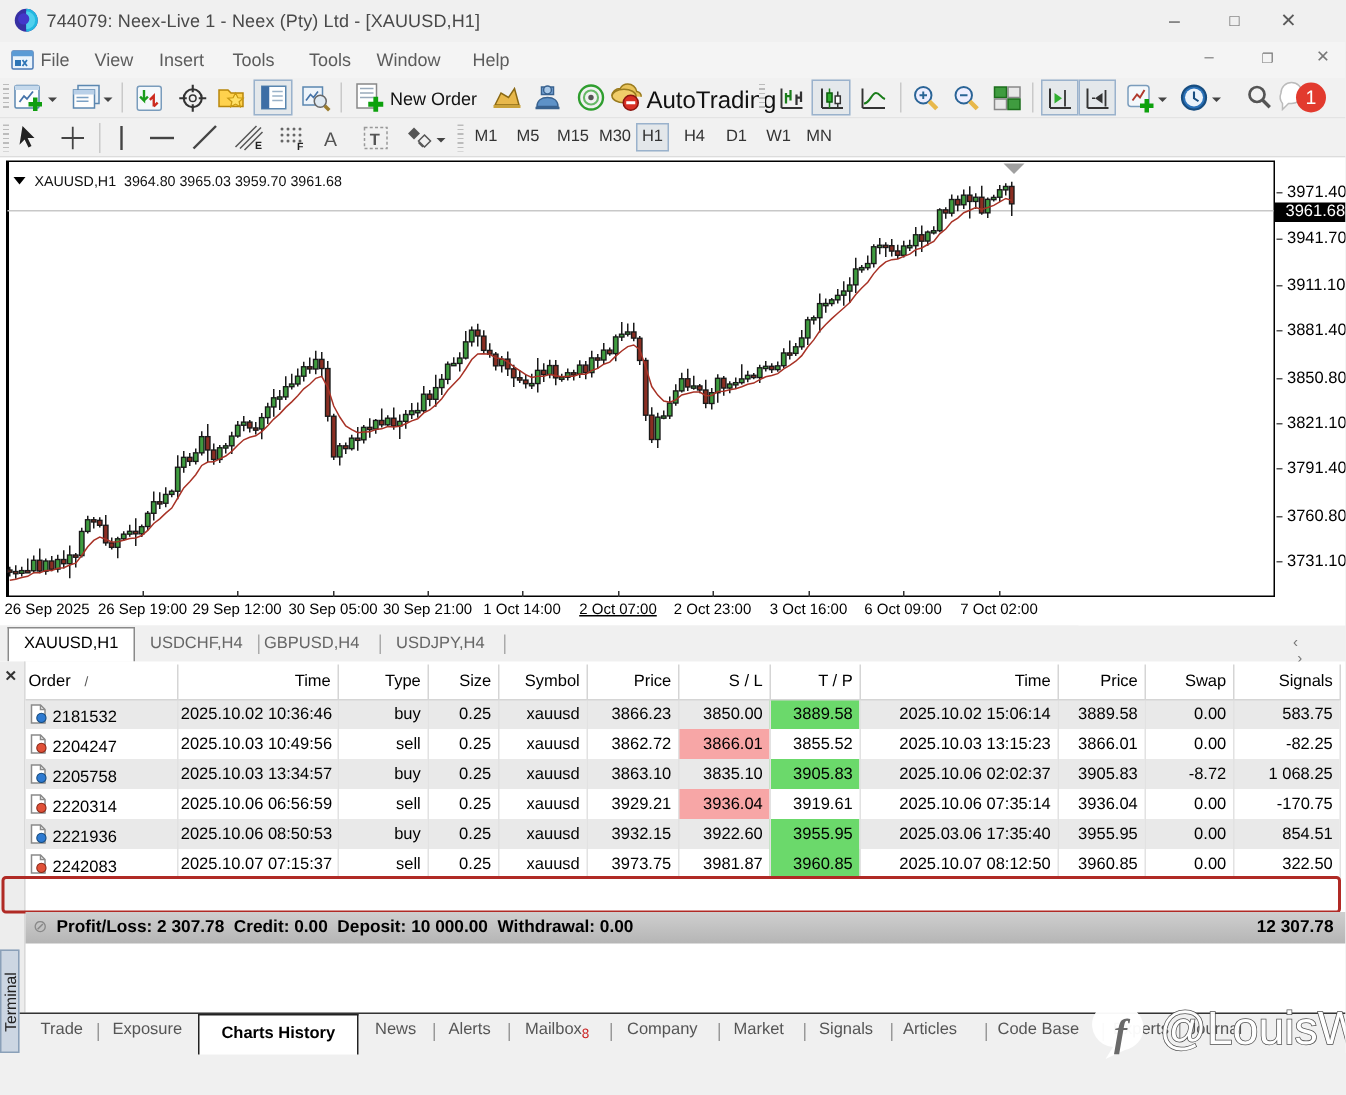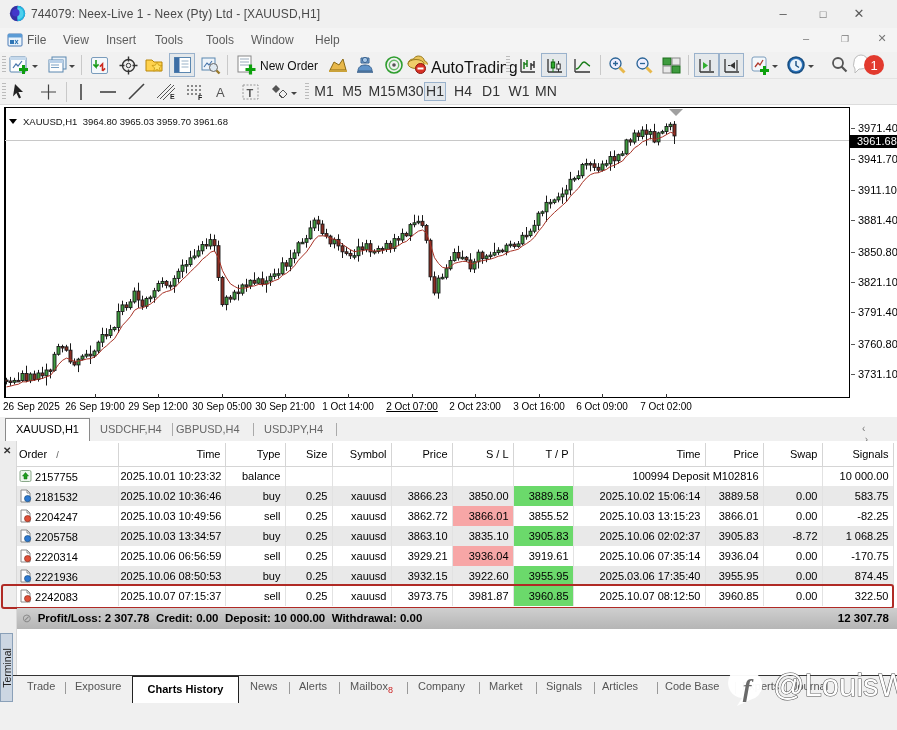--- a/index.html
+++ b/index.html
@@ -7,21 +7,21 @@
 #title{left:0;top:0;width:897px;height:28px;background:#f0f0f0;color:#494949;font-size:12px}
 #title .logo{position:absolute;left:9px;top:5px;width:17px;height:17px}
 #title .ttext{position:absolute;left:31px;top:7px;white-space:nowrap;letter-spacing:.1px}
 .wbtn{position:absolute;top:0;height:28px;width:46px;color:#5a5a5a;font-size:13px;text-align:center;line-height:28px}
 #menu{left:0;top:28px;width:897px;height:24px;background:#f4f4f4;color:#5c5c5c;font-size:12px}
 #menu .mi{position:absolute;top:5px}
 #tb1{left:0;top:52px;width:897px;height:27px;background:#f1f1f1;border-bottom:1px solid #e3e3e3}
 #tb2{left:0;top:79px;width:897px;height:26px;background:#f1f1f1;border-bottom:1px solid #dcdcdc}
 .grip{position:absolute;top:4px;width:4px;height:18px;background:repeating-linear-gradient(180deg,#bbb 0,#bbb 1px,#f1f1f1 1px,#f1f1f1 3px)}
 .sep{position:absolute;top:3px;width:1px;height:20px;background:#c9c9c9}
-.tfb{position:absolute;top:3px;height:19px;font-size:14px;color:#333;text-align:center;line-height:19px}
+.tfb{position:absolute;top:3px;height:19px;font-size:11px;color:#333;text-align:center;line-height:19px}
 .tfb.on{background:#e3e7ea;border:1px solid #9ab2cc;line-height:17px}
 .press{background:#e4e8eb;border:1px solid #9ab2cc}
 #chartwrap{left:0;top:105px;width:897px;height:312px;background:#fff}
 #cframe{position:absolute;left:4px;top:2px;width:846px;height:291px;border:1px solid #000;border-left:2px solid #000;background:#fff}
 #clabel{position:absolute;left:9px;top:11px;font-size:9.5px;color:#111;white-space:nowrap}
 .ptick{position:absolute;left:851px;width:4px;height:1px;background:#555}
 .plab{position:absolute;left:858px;font-size:11px;color:#000;white-space:nowrap}
 #pbox{position:absolute;left:850px;width:47px;height:13px;background:#000;color:#fff;font-size:11px;line-height:13px;padding-left:7px}
 .tlab{position:absolute;top:296px;font-size:10px;color:#000;white-space:nowrap}
 #ctabs{left:0;top:417px;width:719px;height:24px;background:#f0f0f0;font-size:11px;color:#666}
@@ -722,36 +722,20 @@
           <td class="num">Size</td>
           <td class="num">Symbol</td>
           <td class="num">Price</td>
           <td class="num">S / L</td>
           <td class="num">T / P</td>
           <td class="num">Time</td>
           <td class="num">Price</td>
           <td class="num">Swap</td>
           <td class="num">Signals</td>
         </tr>
-        <tr>
-          <td><svg width="13" height="14" viewBox="0 0 13 14" style="vertical-align:-2px">
-              <rect x="1" y="1.5" width="11" height="11" rx="1.5" fill="#eef7ee" stroke="#8aa88a"></rect>
-              <path d="M6.5 3.5l3 3.5H8v3H5v-3H3.5z" fill="#1e9e1e" stroke="#0c6e0c" stroke-width=".5"></path>
-            </svg> 2157755</td>
-          <td class="num">2025.10.01 10:23:32</td>
-          <td class="num">balance</td>
-          <td></td>
-          <td></td>
-          <td></td>
-          <td></td>
-          <td></td>
-          <td class="num" colspan="2" style="border-right:1px solid #e2e2e2">100994 Deposit M102816</td>
-          <td></td>
-          <td class="num">10 000.00</td>
-        </tr>
         <tr class="alt">
           <td><svg width="13" height="14" viewBox="0 0 13 14" style="vertical-align:-2px">
               <path d="M2 1h6l3 3v9H2z" fill="#fff" stroke="#8a8a8a"></path>
               <path d="M8 1v3h3" fill="none" stroke="#8a8a8a"></path>
               <circle cx="8.6" cy="9.6" r="3.1" fill="#2e7ad1" stroke="#174d80" stroke-width=".7"></circle>
             </svg> 2181532</td>
           <td class="num">2025.10.02 10:36:46</td>
           <td class="num">buy</td>
           <td class="num">0.25</td>
           <td class="num">xauusd</td>
@@ -826,21 +810,21 @@
           <td class="num">2025.10.06 08:50:53</td>
           <td class="num">buy</td>
           <td class="num">0.25</td>
           <td class="num">xauusd</td>
           <td class="num">3932.15</td>
           <td class="num">3922.60</td>
           <td class="num chip-g">3955.95</td>
           <td class="num">2025.03.06 17:35:40</td>
           <td class="num">3955.95</td>
           <td class="num">0.00</td>
-          <td class="num">874.45</td>
+          <td class="num">854.51</td>
         </tr>
         <tr>
           <td><svg width="13" height="14" viewBox="0 0 13 14" style="vertical-align:-2px">
               <path d="M2 1h6l3 3v9H2z" fill="#fff" stroke="#8a8a8a"></path>
               <path d="M8 1v3h3" fill="none" stroke="#8a8a8a"></path>
               <circle cx="8.6" cy="9.6" r="3.1" fill="#e05038" stroke="#8a2a1a" stroke-width=".7"></circle>
             </svg> 2242083</td>
           <td class="num">2025.10.07 07:15:37</td>
           <td class="num">sell</td>
           <td class="num">0.25</td>

